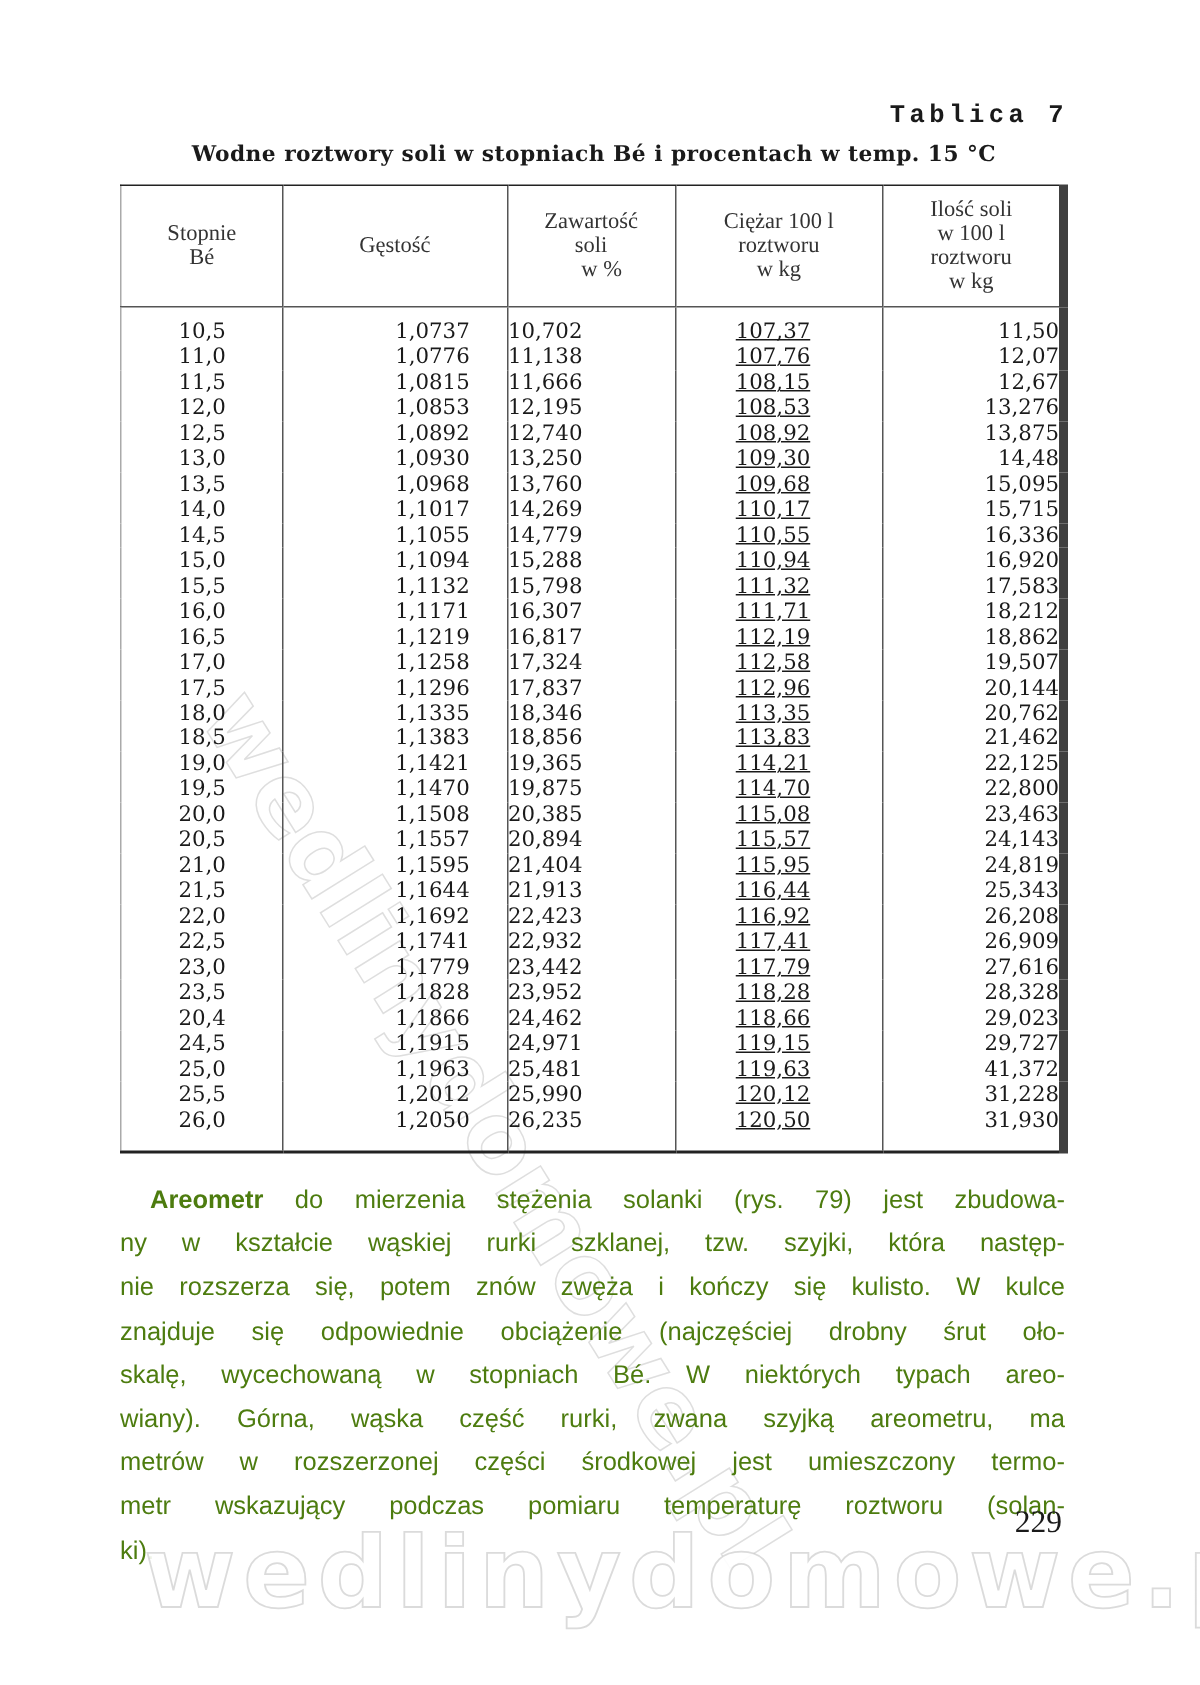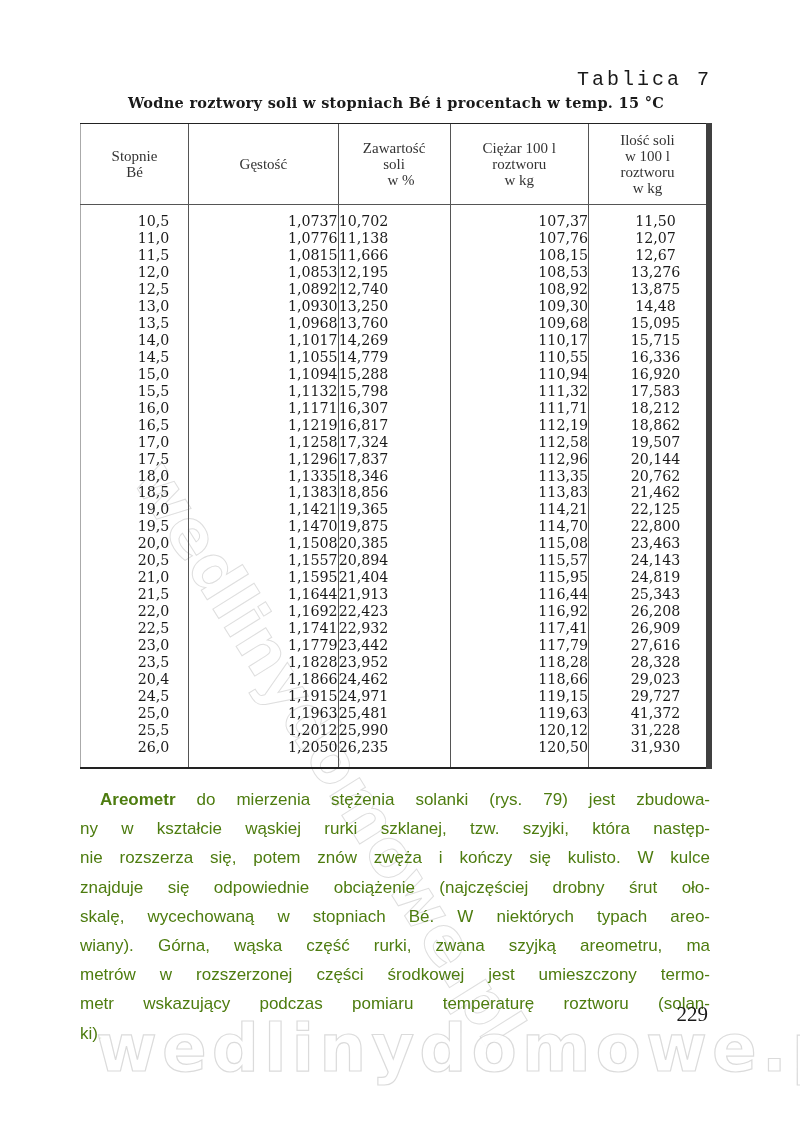--- a/index.html
+++ b/index.html
@@ -1,43 +1,43 @@
 <!DOCTYPE html>
 <html><head>
 <meta charset="utf-8">
 <style>
   html, body { margin: 0; padding: 0; background: #ffffff; }
   body { width: 800px; height: 1123px; position: relative; overflow: hidden;
          font-family: "DejaVu Serif", "Liberation Serif", serif; color: #1a1a1a; }
   .page { position: absolute; left: 0; top: 0; width: 800px; height: 1123px; }
 
-  .table-label { position: absolute; right: 88px; top: 68px; font-size: 20px;
-                 letter-spacing: 3px; font-family: "Liberation Mono", "DejaVu Sans Mono", monospace; }
+  .table-label { position: absolute; right: 88px; top: 68px; font-size: 17px;
+                 letter-spacing: 3px; font-family: "Liberation Mono", "DejaVu Sans Mono", monospace; font-weight: bold; }
   .table-title { position: absolute; left: 80px; width: 632px; top: 94px; text-align: center;
                  font-weight: bold; font-size: 14.5px; letter-spacing: 0.3px; }
 
   .salt-table { position: absolute; left: 80px; top: 123px; width: 632px;
                 border-collapse: collapse; font-size: 14.2px;
                 font-family: "DejaVu Serif", "Liberation Serif", serif; }
   .salt-table th { font-weight: normal; font-size: 13.5px; line-height: 16px; color: #333;
                    height: 80px; vertical-align: middle; text-align: center;
                    border-top: 1.5px solid #222; border-bottom: 1.5px solid #555;
                    padding: 0 4px; font-family: "Liberation Serif", "DejaVu Serif", serif; font-size: 15px; }
   .salt-table th, .salt-table td { border-left: 1px solid #555; }
   .salt-table th:first-child, .salt-table td:first-child { border-left: 1px solid #aaa; }
   .salt-table th:last-child, .salt-table td:last-child { border-right: 6px solid #404040; }
   .salt-table td { text-align: center; padding: 0; height: 16.95px; line-height: 16px; }
   .salt-table tbody tr:first-child td { padding-top: 8px; }
   .salt-table tbody tr:last-child td { padding-bottom: 12px; border-bottom: 2px solid #222; }
   .c1 { width: 96px; } .c2 { width: 134px; } .c3 { width: 132px; } .c4 { width: 132px; } .c5 { width: 138px; }
-  .salt-table td.c1 { text-align: center; padding-left: 38px; }
-  .salt-table td.c2 { text-align: right; padding-left: 50px; }
+  .salt-table td.c1 { text-align: left; padding-left: 38px; }
+  .salt-table td.c2 { text-align: center; padding-left: 50px; }
   .salt-table td.c3 { text-align: left; }
-  .salt-table td.c4 { text-align: right; padding-left: 40px; }
-  .salt-table td.c5 { text-align: center; padding-left: 16px; }
+  .salt-table td.c4 { text-align: left; padding-left: 40px; text-decoration: underline; }
+  .salt-table td.c5 { text-align: right; padding-left: 16px; }
 
   .hdr-line { display: block; }
   .hdr-indent { padding-left: 14px; }
 
   .body-text { position: absolute; left: 100px; width: 610px; top: 785px;
                font-size: 17px; line-height: 29.2px; text-align: justify;
                font-family: Liberation Sans, sans-serif; color: #4d7c0f; }
   .body-text .lead { font-weight: bold; }
   .body-text .line { display: block; text-align: justify; text-align-last: justify; white-space: nowrap; }
   .body-text .line.first { padding-left: 0; }

